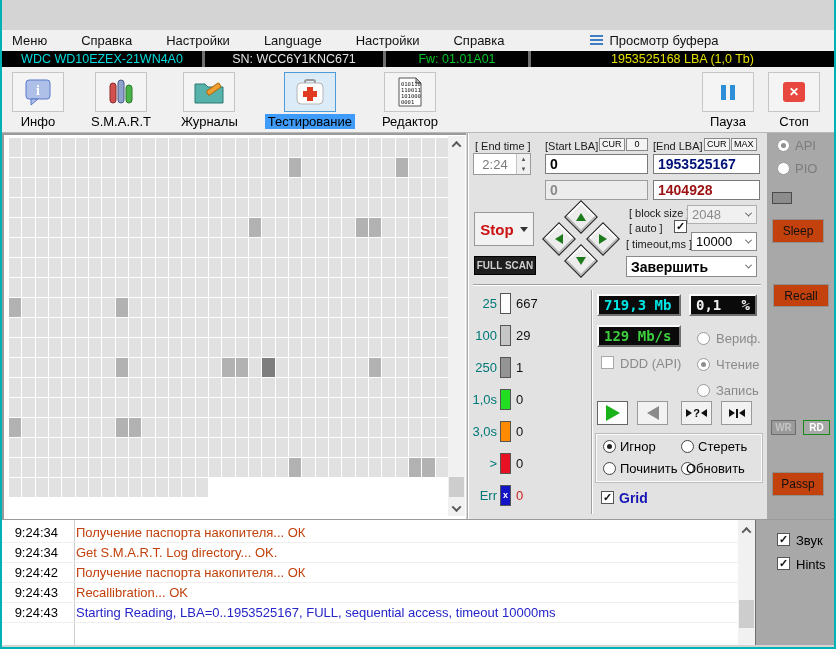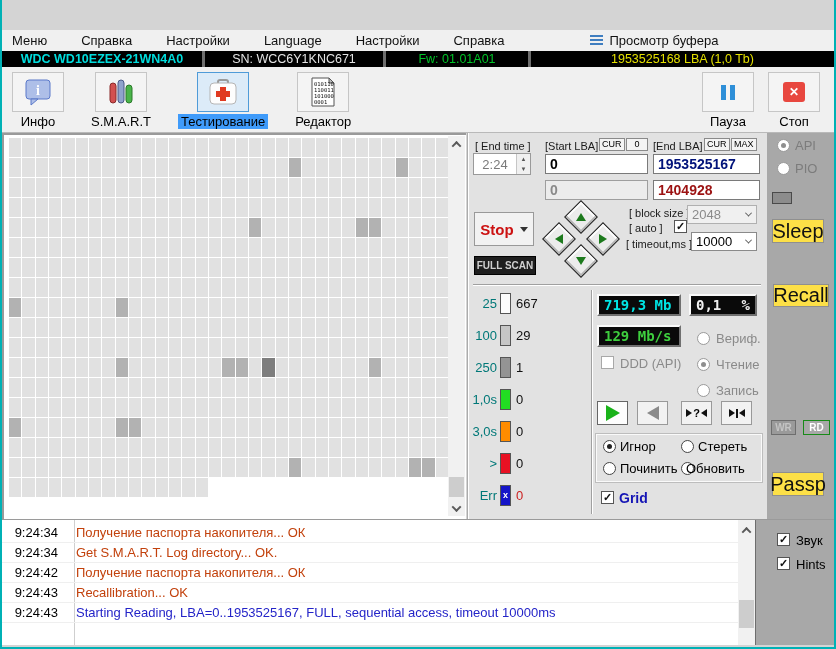--- a/index.html
+++ b/index.html
@@ -23,21 +23,21 @@
   .menubar { position:absolute; left:0; top:30px; right:0; height:21px; background:#f0f0f0;
              display:flex; align-items:center; font-size:13px; padding-left:10px; }
   .menu-item { margin-right:34px; color:#111; }
   .buffer-item { margin-left:52px; display:flex; align-items:center; gap:6px; color:#111; }
   .buffer-icon { width:13px; height:11px; background:repeating-linear-gradient(#3f7ec0 0 2px, transparent 2px 4px); }
 
   
   .devicebar { position:absolute; left:0; top:51px; right:0; height:16px; background:#000;
                display:flex; font-size:12.5px; align-items:center; }
   .dev-seg { display:flex; align-items:center; justify-content:center; height:100%; border-right:3px solid #6e6e6e; }
-  .dev-model { width:203px; color:#00dcdc;font-weight:bold; }
+  .dev-model { width:203px; color:#00dcdc; }
   .dev-sn    { width:181px; color:#e2e2e2; }
   .dev-fw    { width:145px; color:#00c428; }
   .dev-cap   { flex:1; color:#e4e000; border-right:none; }
 
   
   .toolbar { position:absolute; left:0; top:67px; right:0; height:66px; background:#f0f0f0;
              border-bottom:1px solid #b9b9b9; display:flex; padding:5px 10px 0 10px; }
   .tool { display:flex; flex-direction:column; align-items:center; margin-right:24px; }
   .tool-btn { width:52px; height:40px; display:flex; align-items:center; justify-content:center;
               background:#f4f4f4; border:1px solid #c6c6c6; }
@@ -144,21 +144,21 @@
   .mini-tri-r { width:0;height:0;border-top:4px solid transparent;border-bottom:4px solid transparent;border-left:6px solid #111; }
   .mini-tri-l { width:0;height:0;border-top:4px solid transparent;border-bottom:4px solid transparent;border-right:6px solid #111; }
   .tp-mid { font-weight:bold; font-size:11px; margin:0 1px; }
   .vbar { width:2px; height:9px; background:#111; margin:0 1px; }
   .groupbox { position:absolute; border:1px solid #bdbdbd; box-shadow:0 0 0 1px #fafafa inset; }
 
   
   .side-panel { position:absolute; left:765px; top:0; width:67px; height:100%; background:#a8a8a8; font-size:13px; }
   .side-label { position:absolute; color:#7c7c7c; }
   .mini-rect { position:absolute; left:5px; top:59px; width:20px; height:12px; background:#8c8c8c; border:1px solid #4a4a4a; }
-  .side-btn { position:absolute; background:#fde047; border:1px solid #8f8f8f; font-size:20px; color:#111;
+  .side-btn { position:absolute; background:#c2410c; border:1px solid #8f8f8f; font-size:12px; color:#111;
               display:flex; align-items:center; justify-content:center; }
   .badge { position:absolute; height:15px; font-size:10px; font-weight:bold; display:flex; align-items:center; justify-content:center; }
   #wr-badge { left:4px; top:287px; width:25px; background:#9a9a9a; color:#c4c4c4; border:1px solid #6e6e6e; }
   #rd-badge { left:36px; top:287px; width:27px; background:#2bd2b; color:#fff; border:1px solid #188a18; }
 
   
   .bottom { position:absolute; left:0; top:519px; right:0; height:126px; border-top:1px solid #9a9a9a; }
   .log-panel { position:absolute; left:0; top:0; width:753px; height:100%; background:#fff; overflow:hidden; }
   .log-divider { position:absolute; left:72px; top:0; bottom:0; width:1px; background:#cfcfcf; }
   .log-rows { position:absolute; left:0; top:3px; right:17px; }
@@ -212,20 +212,29 @@
         <div class="tool">
           <div class="tool-btn">
             <svg width="30" height="29" viewBox="0 0 30 29">
               <rect x="4" y="5" width="6" height="20" rx="3" fill="#d25050" stroke="#8a2a2a"></rect>
               <rect x="12" y="2" width="6" height="23" rx="3" fill="#8fa3cc" stroke="#4a5a88"></rect>
               <rect x="20" y="7" width="6" height="18" rx="3" fill="#4ab44a" stroke="#2a7a2a"></rect>
             </svg>
           </div>
           <div class="tool-label">S.M.A.R.T</div>
         </div>
+        <div class="tool">
+          <div class="tool-btn">
+            <svg width="32" height="28" viewBox="0 0 32 28">
+              <path d="M2 6 h10 l3 3 h15 v16 h-28 z" fill="#56b2aa" stroke="#2a7a74"></path>
+              <rect x="13" y="9" width="15" height="5" rx="1" transform="rotate(-35 20 11)" fill="#f0a030" stroke="#b06a10"></rect>
+            </svg>
+          </div>
+          <div class="tool-label">Журналы</div>
+        </div>
         <div class="tool active">
           <div class="tool-btn">
             <svg width="32" height="29" viewBox="0 0 32 29">
               <rect x="11" y="2" width="10" height="5" rx="2" fill="none" stroke="#9a9a9a" stroke-width="2"></rect>
               <rect x="3" y="5" width="26" height="21" rx="4" fill="#fdfdfd" stroke="#b5b5b5"></rect>
               <path d="M13 9 h6 v4 h4 v6 h-4 v4 h-6 v-4 h-4 v-6 h4 z" fill="#e03a20"></path>
             </svg>
           </div>
           <div class="tool-label">Тестирование</div>
         </div>
@@ -901,20 +910,24 @@
       <div class="lbl" style="left:160px; top:74px">[ block size ]</div>
       <div class="combo disabled" style="left:218px; top:72px; width:70px">
         <span>2048</span>
           <span class="chev down"></span>
       </div>
       <div class="lbl" style="left:160px; top:89px">[ auto ]</div>
       <div class="checkbox" style="left:205px; top:87px">✓</div>
       <div class="lbl" style="left:157px; top:105px">[ timeout,ms ]</div>
       <div class="combo" style="left:222px; top:99px; width:66px">
         <span>10000</span>
+          <span class="chev down"></span>
+      </div>
+      <div id="action-combo" class="combo" style="left:157px; top:123px; width:131px; height:21px">
+        <span>Завершить</span>
           <span class="chev down"></span>
       </div>
 
       <div class="hsep" style="left:4px; top:151px; width:288px"></div>
       <div class="vsep" style="left:122px; top:157px; height:224px"></div>
 
       <div id="stats-rows">
           <div class="stat-row" style="top: 160px;">
             <span class="stat-label">25</span>
             <span class="stat-block" style="background: rgb(252, 252, 252);"></span>

